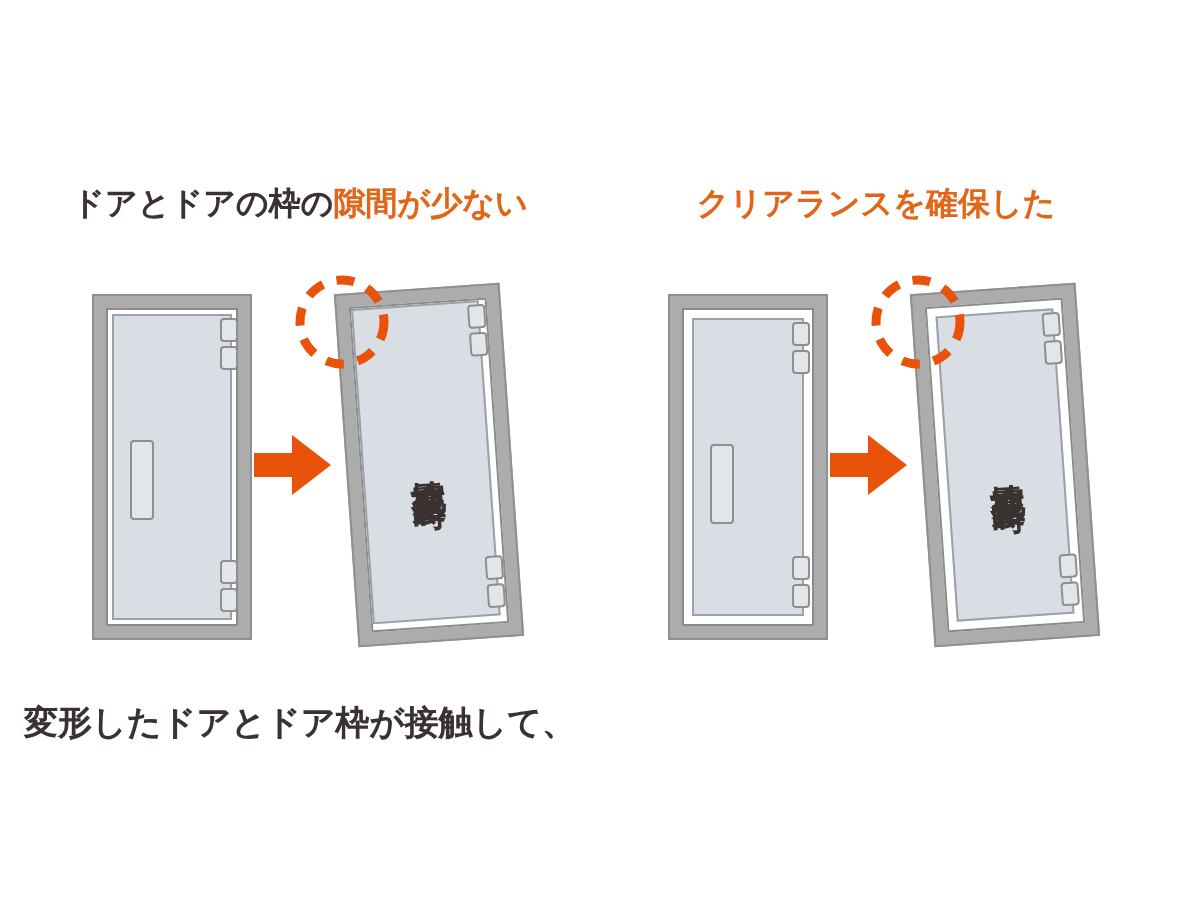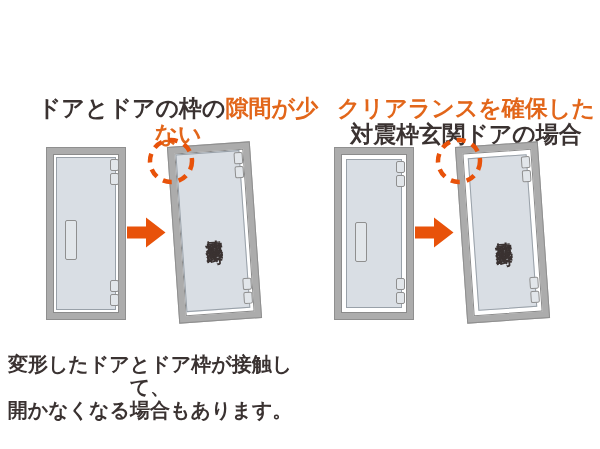--- a/index.html
+++ b/index.html
@@ -11,22 +11,22 @@
     font-family:"Liberation Serif","DejaVu Serif",serif;
   }
   .panel{position:absolute;top:0;width:300px;height:449px;}
   .panel.left{left:0;}
   .panel.right{left:288px;}
 
   
   .title{
     position:absolute;top:77px;left:0;width:300px;
     text-align:center;
-    font-size:23px;line-height:26px;font-weight:600;
-    color:#3a3231;letter-spacing:0px;padding-left:28px;
+    font-size:16px;line-height:26px;font-weight:600;
+    color:#3a3231;letter-spacing:0px;
   }
   .accent{color:#e2661a;}
 
   
   .door{
     position:absolute;
     box-sizing:border-box;
     background:#acacac;
     border:1px solid #8f8f8f;
     padding:6px;
@@ -76,21 +76,21 @@
   }
 
   
   .arrow{position:absolute;left:127px;top:217px;width:39px;height:31px;}
   .highlight-circle{position:absolute;left:145px;top:135px;width:52px;height:52px;}
 
   
   .caption{
     position:absolute;top:333px;left:0;width:300px;
     text-align:center;
-    font-size:20px;line-height:23px;font-weight:600;
+    font-size:17px;line-height:23px;font-weight:600;
     color:#3a3231;
   }
 </style>
 </head>
 <body>
 
 <div class="canvas">
 
   <section class="panel left">
     <h2 class="title"><span>ドアとドアの枠の</span><span class="accent">隙間が少ない</span><br></h2>
@@ -130,25 +130,25 @@
             <span>地震変形時</span>
           </div>
         </div>
       </div>
     </div>
 
     <svg class="highlight-circle" viewBox="0 0 52 52">
       <circle cx="26" cy="26" r="21" fill="none" stroke="#e8520a" stroke-width="4.5" stroke-dasharray="9 7"></circle>
     </svg>
 
-    <p class="caption"><span>変形したドアとドア枠が接触して、</span><br><span>開かなくなる場合もあります。</span></p>
+    <p class="caption"><span>変形したドアとドア枠が接触して、</span><br></p>
   </section>
 
   <section class="panel right">
-    <h2 class="title"><span></span><span class="accent">クリアランスを確保した</span><br><span>対震枠玄関ドアの場合</span></h2>
+    <h2 class="title"><span></span><span class="accent">クリアランスを確保した</span><br></h2>
 
     <div class="door upright-door">
       <div class="door-inner clearance">
         <div class="door-panel">
           <div class="handle"></div>
           <div class="hinge top">
             <div class="leaf"></div>
               <div class="leaf"></div>
           </div>
           <div class="hinge bottom">

